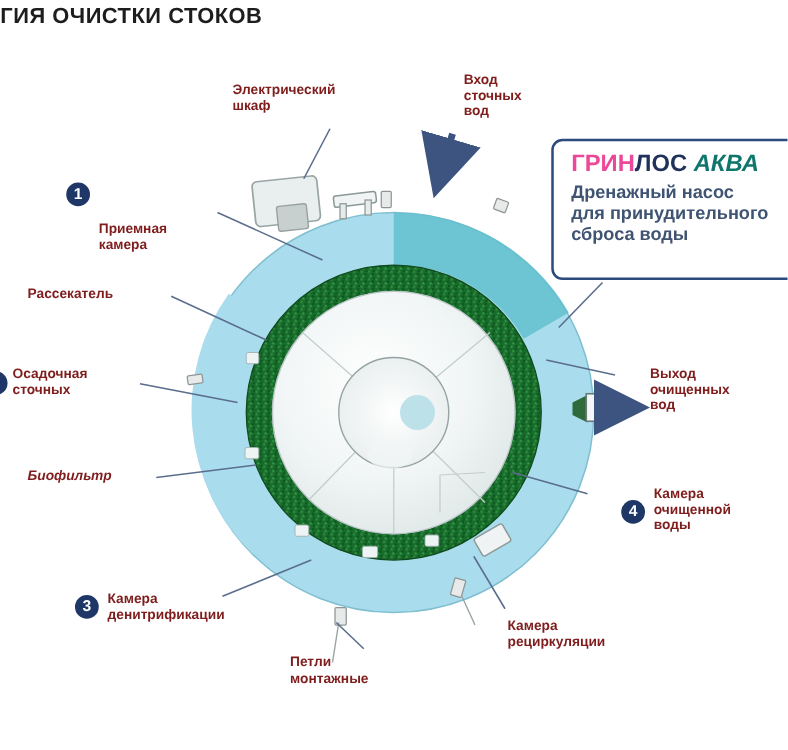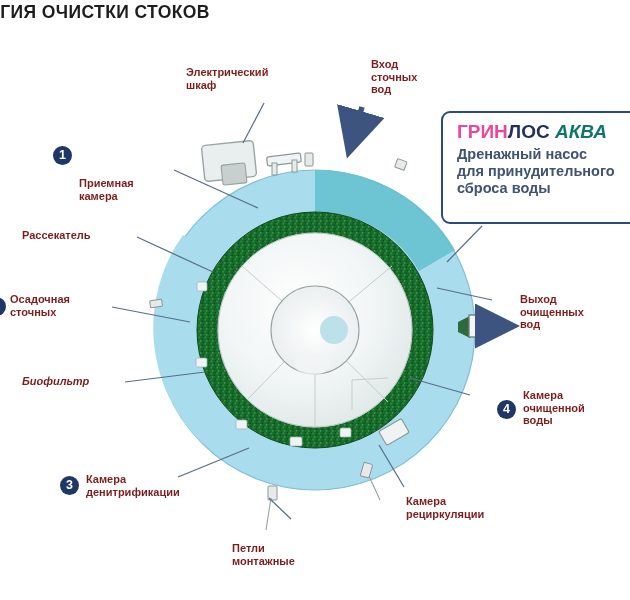--- a/index.html
+++ b/index.html
@@ -224,21 +224,21 @@
       <div class="lbl" style="left: 79px; top: 143px; margin-top: 34px;">Приемная
 камера</div>
       <div class="lbl" style="left: 22px; top: 229px;">Рассекатель</div>
       <div class="badge" style="left: -13px; top: 297px;">2</div>
       <div class="lbl" style="left: 10px; top: 293px;">Осадочная
 сточных</div>
       <div class="lbl" style="left: 22px; top: 375px; font-style: italic;">Биофильтр</div>
       <div class="badge" style="left: 60px; top: 476px;">3</div>
       <div class="lbl" style="left: 86px; top: 473px;">Камера
 денитрификации</div>
-      <div class="lbl" style="left: 232px; top: 542px;">Петли
+      <div class="lbl" style="left: 232px; top: 524px;">Петли
 монтажные</div>
       <div class="lbl" style="left: 406px; top: 495px;">Камера
 рециркуляции</div>
       <div class="badge" style="left: 497px; top: 400px;">4</div>
       <div class="lbl" style="left: 523px; top: 389px;">Камера
 очищенной
 воды</div>
       <div class="lbl" style="left: 520px; top: 293px;">Выход
 очищенных
 вод</div>

